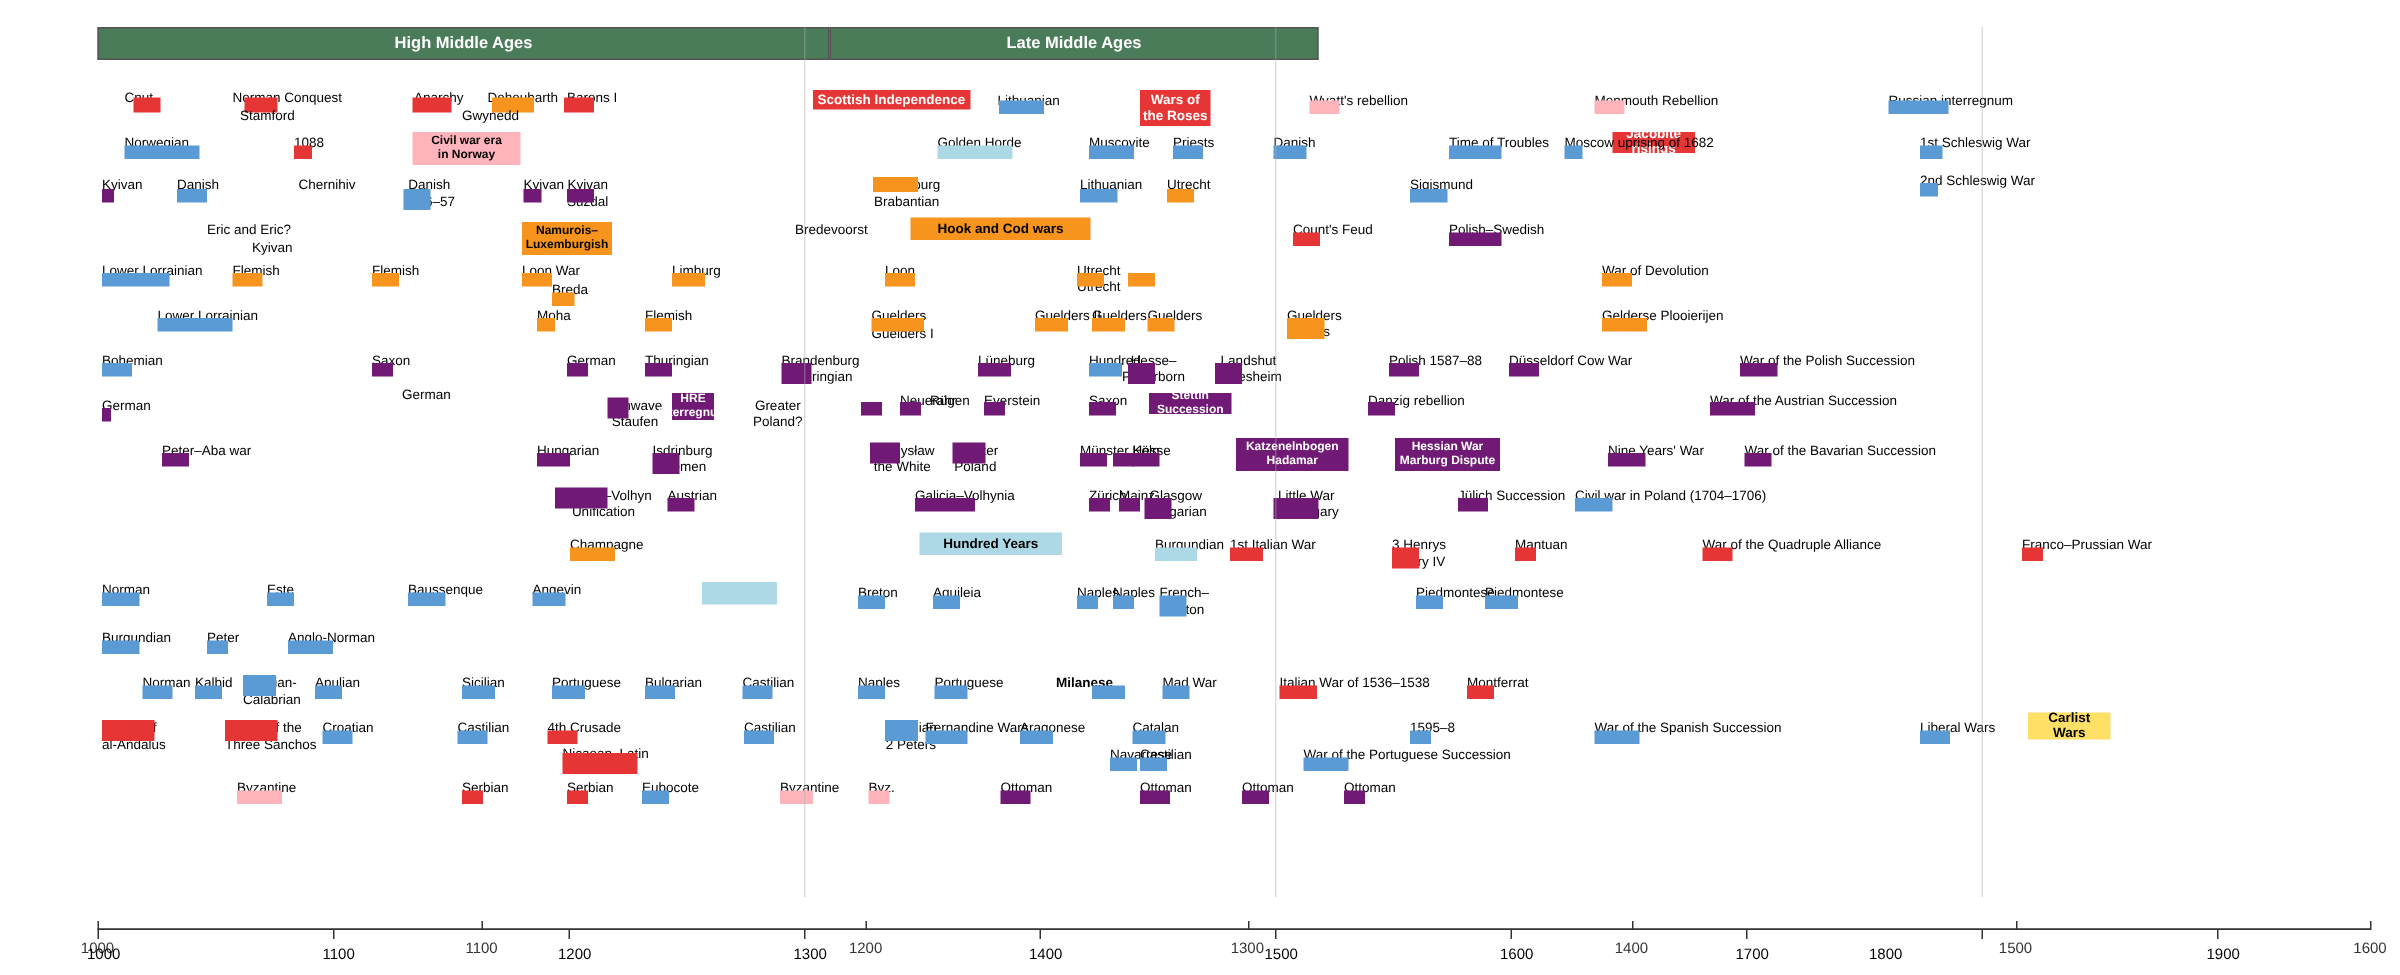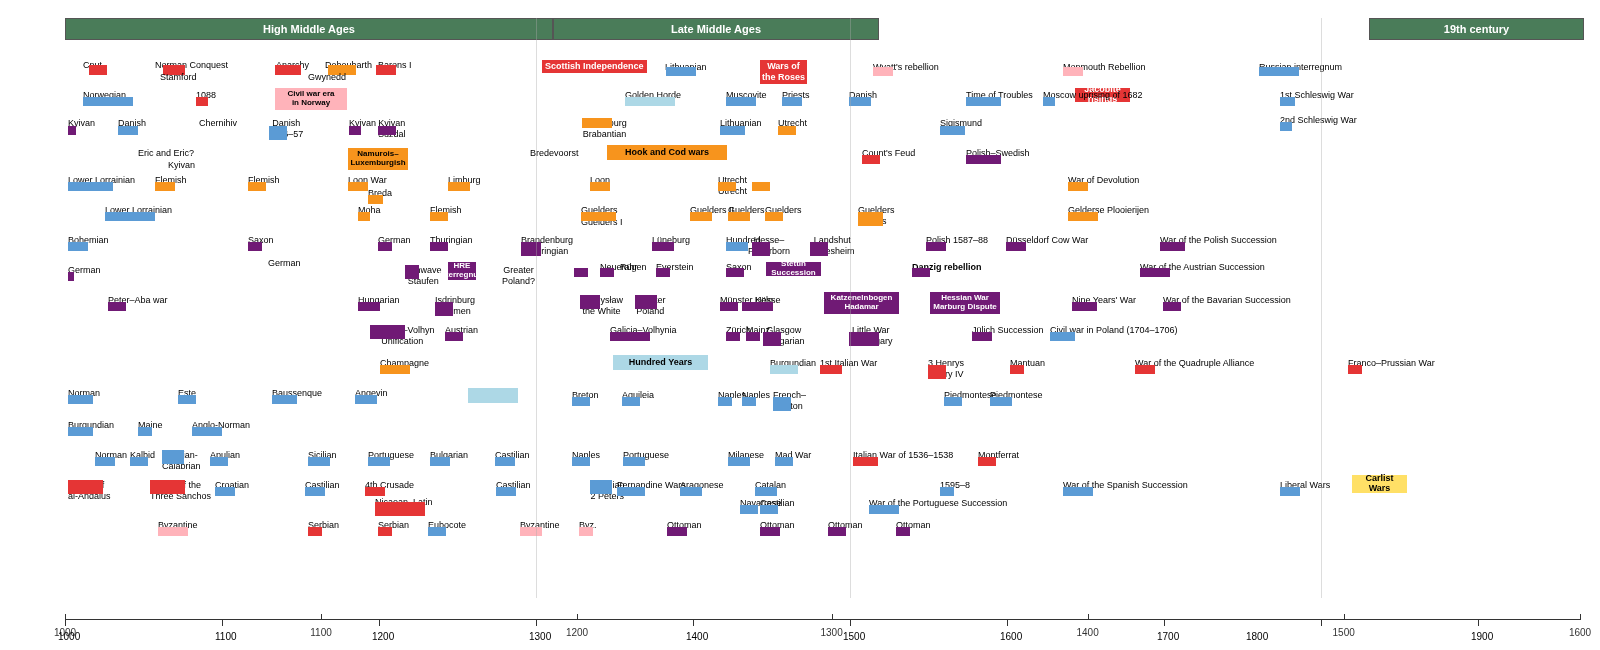--- a/index.html
+++ b/index.html
@@ -85,23 +85,20 @@
 <body>
 
 <div class="chart-container">
 
   <div class="era-header" style="left:65px; width:488px; background:#4a7c59;">
     <span>High Middle Ages</span>
   </div>
   <div class="era-header" style="left:553px; width:326px; background:#4a7c59;">
     <span>Late Middle Ages</span>
   </div>
-  <div class="era-header" style="left:1369px; width:215px; background:#4a7c59;">
-    <span>19th century</span>
-  </div>
 
   <span class="event-label" style="left:83px; top:60px;">Cnut</span>
   <div class="event-box red-box" style="left:89px; top:65px; width:18px; height:10px;"></div>
 
   <span class="event-label" style="left:155px; top:60px;">Norman Conquest</span>
   <div class="event-box red-box" style="left:163px; top:65px; width:22px; height:10px;"></div>
 
   <span class="event-label" style="left:160px; top:72px;">Stamford</span>
 
   <span class="event-label" style="left:276px; top:60px;">Anarchy</span>
@@ -315,21 +312,21 @@
   <div class="event-box green-box" style="left:600px; top:268px; width:14px; height:9px;"></div>
 
   <span class="event-label" style="left:656px; top:262px;">Everstein</span>
   <div class="event-box green-box" style="left:656px; top:268px; width:14px; height:9px;"></div>
 
   <span class="event-label" style="left:726px; top:262px;">Saxon</span>
   <div class="event-box green-box" style="left:726px; top:268px; width:18px; height:9px;"></div>
 
   <div class="event-box green-box" style="left:766px; top:262px; width:55px; height:14px; font-size:8px;">Stettin Succession</div>
 
-  <span class="event-label" style="left:912px; top:262px;font-weight:bold;">Danzig rebellion</span>
+  <span class="event-label" style="left:912px; top:262px;">Danzig rebellion</span>
   <div class="event-box green-box" style="left:912px; top:268px; width:18px; height:9px;"></div>
 
   <span class="event-label" style="left:1140px; top:262px;">War of the Austrian Succession</span>
   <div class="event-box green-box" style="left:1140px; top:268px; width:30px; height:9px;"></div>
 
   <span class="event-label" style="left:108px; top:295px;">Peter–Aba war</span>
   <div class="event-box green-box" style="left:108px; top:302px; width:18px; height:9px;"></div>
 
   <span class="event-label" style="left:358px; top:295px;">Hungarian</span>
   <div class="event-box green-box" style="left:358px; top:302px; width:22px; height:9px;"></div>
@@ -439,21 +436,21 @@
 
   <span class="event-label" style="left:944px; top:390px;">Piedmontese</span>
   <div class="event-box blue-box" style="left:944px; top:397px; width:18px; height:9px;"></div>
 
   <span class="event-label" style="left:990px; top:390px;">Piedmontese</span>
   <div class="event-box blue-box" style="left:990px; top:397px; width:22px; height:9px;"></div>
 
   <span class="event-label" style="left:68px; top:420px;">Burgundian</span>
   <div class="event-box blue-box" style="left:68px; top:427px; width:25px; height:9px;"></div>
 
-  <span class="event-label" style="left:138px; top:420px;">Maine</span>
+  <span class="event-label" style="left:138px; top:420px;">Peter</span>
   <div class="event-box blue-box" style="left:138px; top:427px; width:14px; height:9px;"></div>
 
   <span class="event-label" style="left:192px; top:420px;">Anglo-Norman</span>
   <div class="event-box blue-box" style="left:192px; top:427px; width:30px; height:9px;"></div>
 
   <span class="event-label" style="left:95px; top:450px;">Norman</span>
   <div class="event-box blue-box" style="left:95px; top:457px; width:20px; height:9px;"></div>
 
   <span class="event-label" style="left:130px; top:450px;">Kalbid</span>
   <div class="event-box blue-box" style="left:130px; top:457px; width:18px; height:9px;"></div>
@@ -475,21 +472,21 @@
 
   <span class="event-label" style="left:495px; top:450px;">Castilian</span>
   <div class="event-box blue-box" style="left:495px; top:457px; width:20px; height:9px;"></div>
 
   <span class="event-label" style="left:572px; top:450px;">Naples</span>
   <div class="event-box blue-box" style="left:572px; top:457px; width:18px; height:9px;"></div>
 
   <span class="event-label" style="left:623px; top:450px;">Portuguese</span>
   <div class="event-box blue-box" style="left:623px; top:457px; width:22px; height:9px;"></div>
 
-  <span class="event-label" style="left:728px; top:450px;">Milanese</span>
+  <span class="event-label" style="left:704px; top:450px;font-weight:bold;">Milanese</span>
   <div class="event-box blue-box" style="left:728px; top:457px; width:22px; height:9px;"></div>
 
   <span class="event-label" style="left:775px; top:450px;">Mad War</span>
   <div class="event-box blue-box" style="left:775px; top:457px; width:18px; height:9px;"></div>
 
   <span class="event-label" style="left:853px; top:450px;">Italian War of 1536–1538</span>
   <div class="event-box red-box" style="left:853px; top:457px; width:25px; height:9px;"></div>
 
   <span class="event-label" style="left:978px; top:450px;">Montferrat</span>
   <div class="event-box red-box" style="left:978px; top:457px; width:18px; height:9px;"></div>

